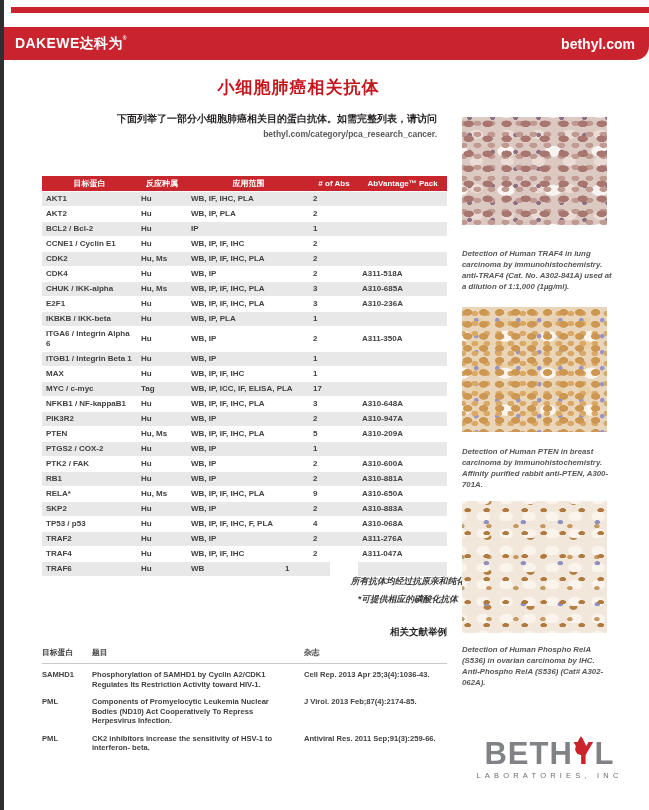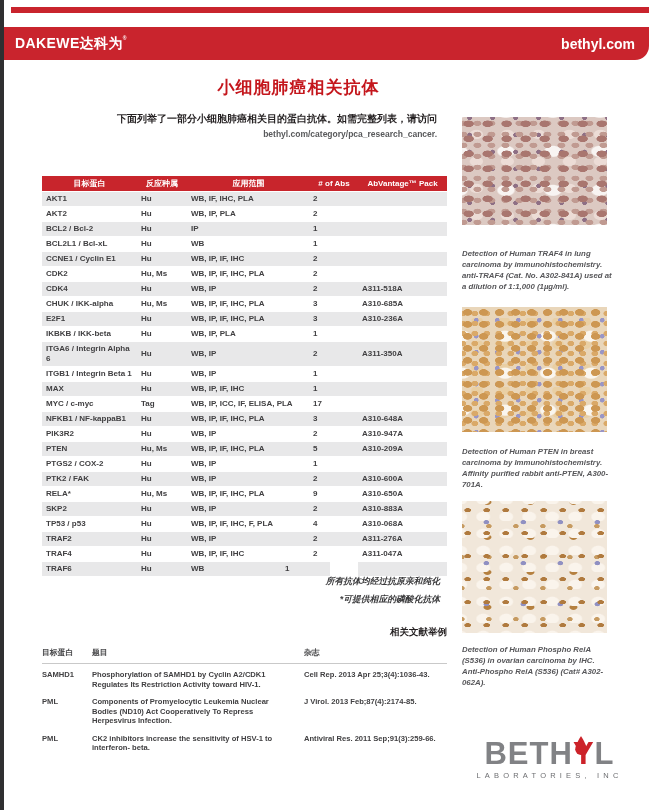--- a/index.html
+++ b/index.html
@@ -41,21 +41,21 @@
   }
   table.abs-table td{
     font-size:8px;font-weight:700;color:#414042;line-height:10px;
     padding:2px 4px;border-top:1px solid #fff;vertical-align:middle;word-wrap:break-word;
   }
   table.abs-table tr:nth-child(odd) td{background:#e8e8e9;}
   table.abs-table tr:nth-child(even) td{background:#ffffff;}
   table.abs-table td:nth-child(4){padding-left:3px;}
   table.abs-table tr:last-child td:nth-child(4){transform:translateX(-28px);}
 
-  .table-notes{position:absolute;right:209px;top:576px;text-align:right;}
+  .table-notes{position:absolute;right:184px;top:576px;text-align:center;}
   .table-note{font-size:8.8px;font-style:italic;font-weight:700;color:#3b3b3d;margin-bottom:6px;}
 
   
   .refs-heading{position:absolute;right:202px;top:626px;font-size:9.5px;font-weight:800;color:#231f20;}
   .refs-wrap{position:absolute;left:42px;top:644px;width:405px;}
   table.refs-table{border-collapse:collapse;table-layout:fixed;width:405px;}
   table.refs-table th{
     font-size:7.8px;font-weight:700;color:#48484a;text-align:left;
     padding:3px 0 5px 0;border-bottom:1px solid #c9c9c9;
   }
@@ -169,27 +169,20 @@
           <td></td>
         </tr>
         <tr>
           <td>BCL2 / Bcl-2</td>
           <td>Hu</td>
           <td>IP</td>
           <td>1</td>
           <td></td>
         </tr>
         <tr>
-          <td>BCL2L1 / Bcl-xL</td>
-          <td>Hu</td>
-          <td>WB</td>
-          <td>1</td>
-          <td></td>
-        </tr>
-        <tr>
           <td>CCNE1 / Cyclin E1</td>
           <td>Hu</td>
           <td>WB, IP, IF, IHC</td>
           <td>2</td>
           <td></td>
         </tr>
         <tr>
           <td>CDK2</td>
           <td>Hu, Ms</td>
           <td>WB, IP, IF, IHC, PLA</td>
@@ -279,20 +272,27 @@
           <td>WB, IP</td>
           <td>1</td>
           <td></td>
         </tr>
         <tr>
           <td>PTK2 / FAK</td>
           <td>Hu</td>
           <td>WB, IP</td>
           <td>2</td>
           <td>A310-600A</td>
+        </tr>
+        <tr>
+          <td>RB1</td>
+          <td>Hu</td>
+          <td>WB, IP</td>
+          <td>2</td>
+          <td>A310-881A</td>
         </tr>
         <tr>
           <td>RELA*</td>
           <td>Hu, Ms</td>
           <td>WB, IP, IF, IHC, PLA</td>
           <td>9</td>
           <td>A310-650A</td>
         </tr>
         <tr>
           <td>SKP2</td>

